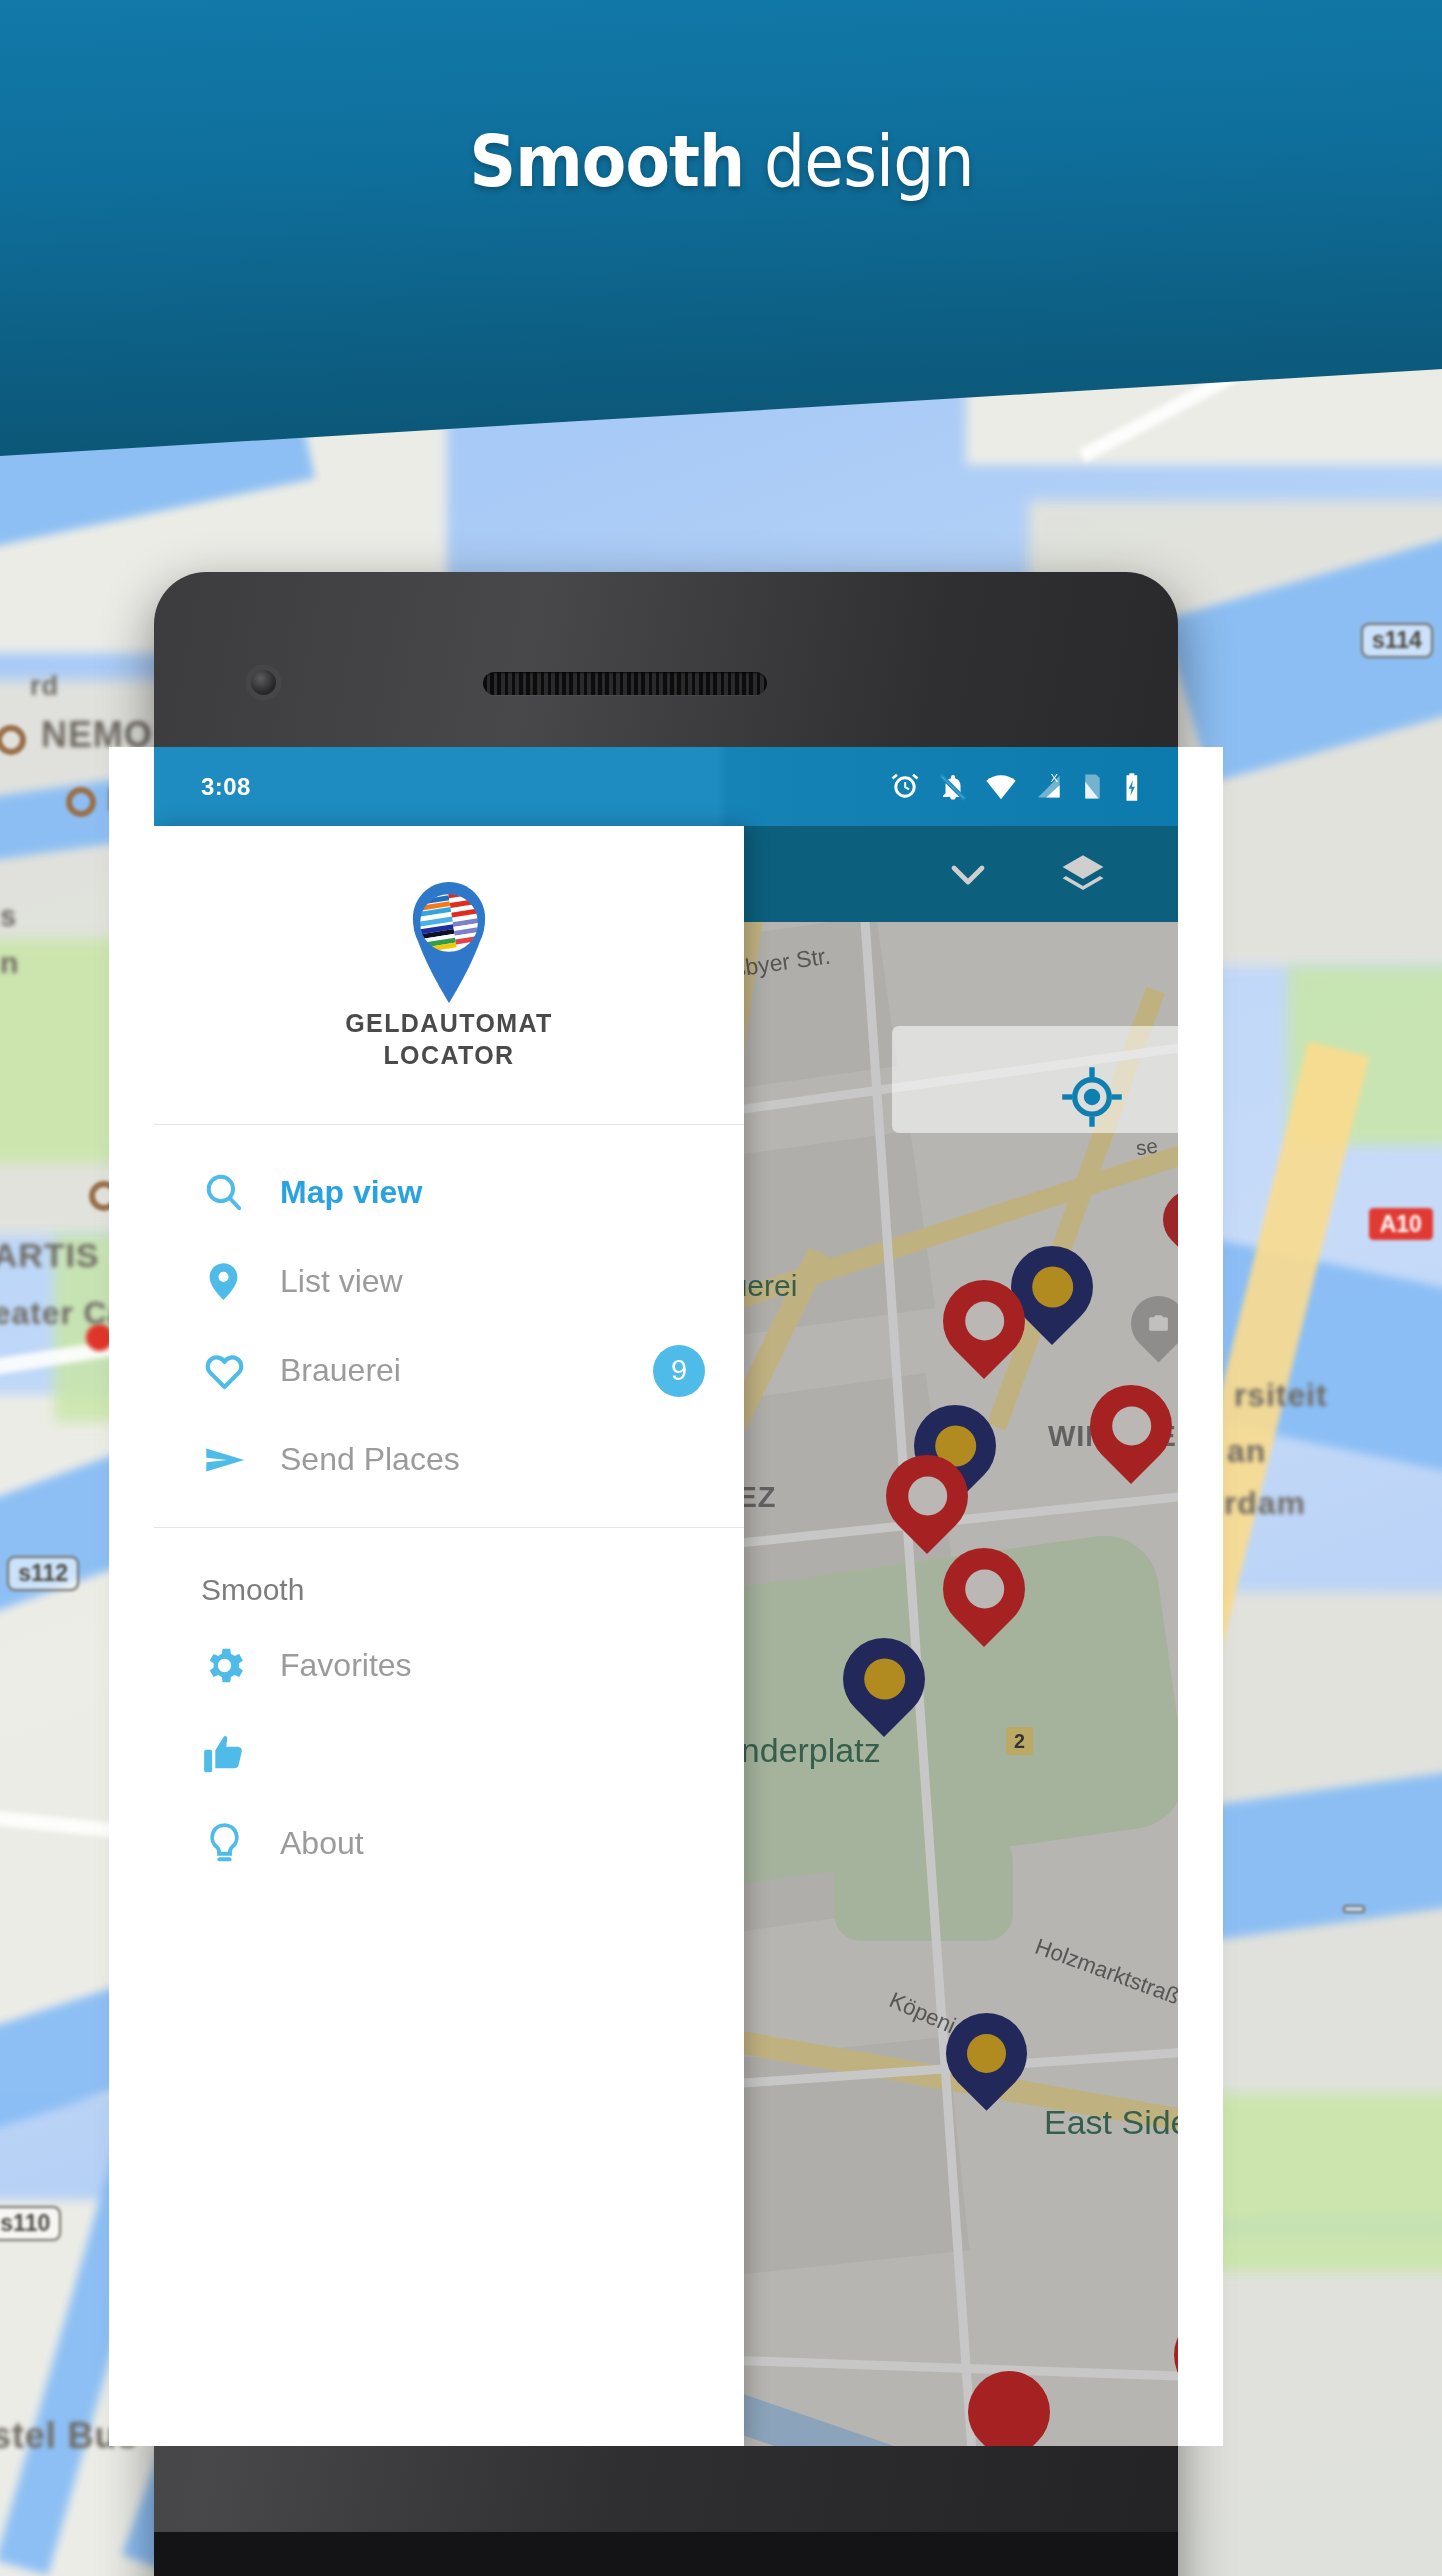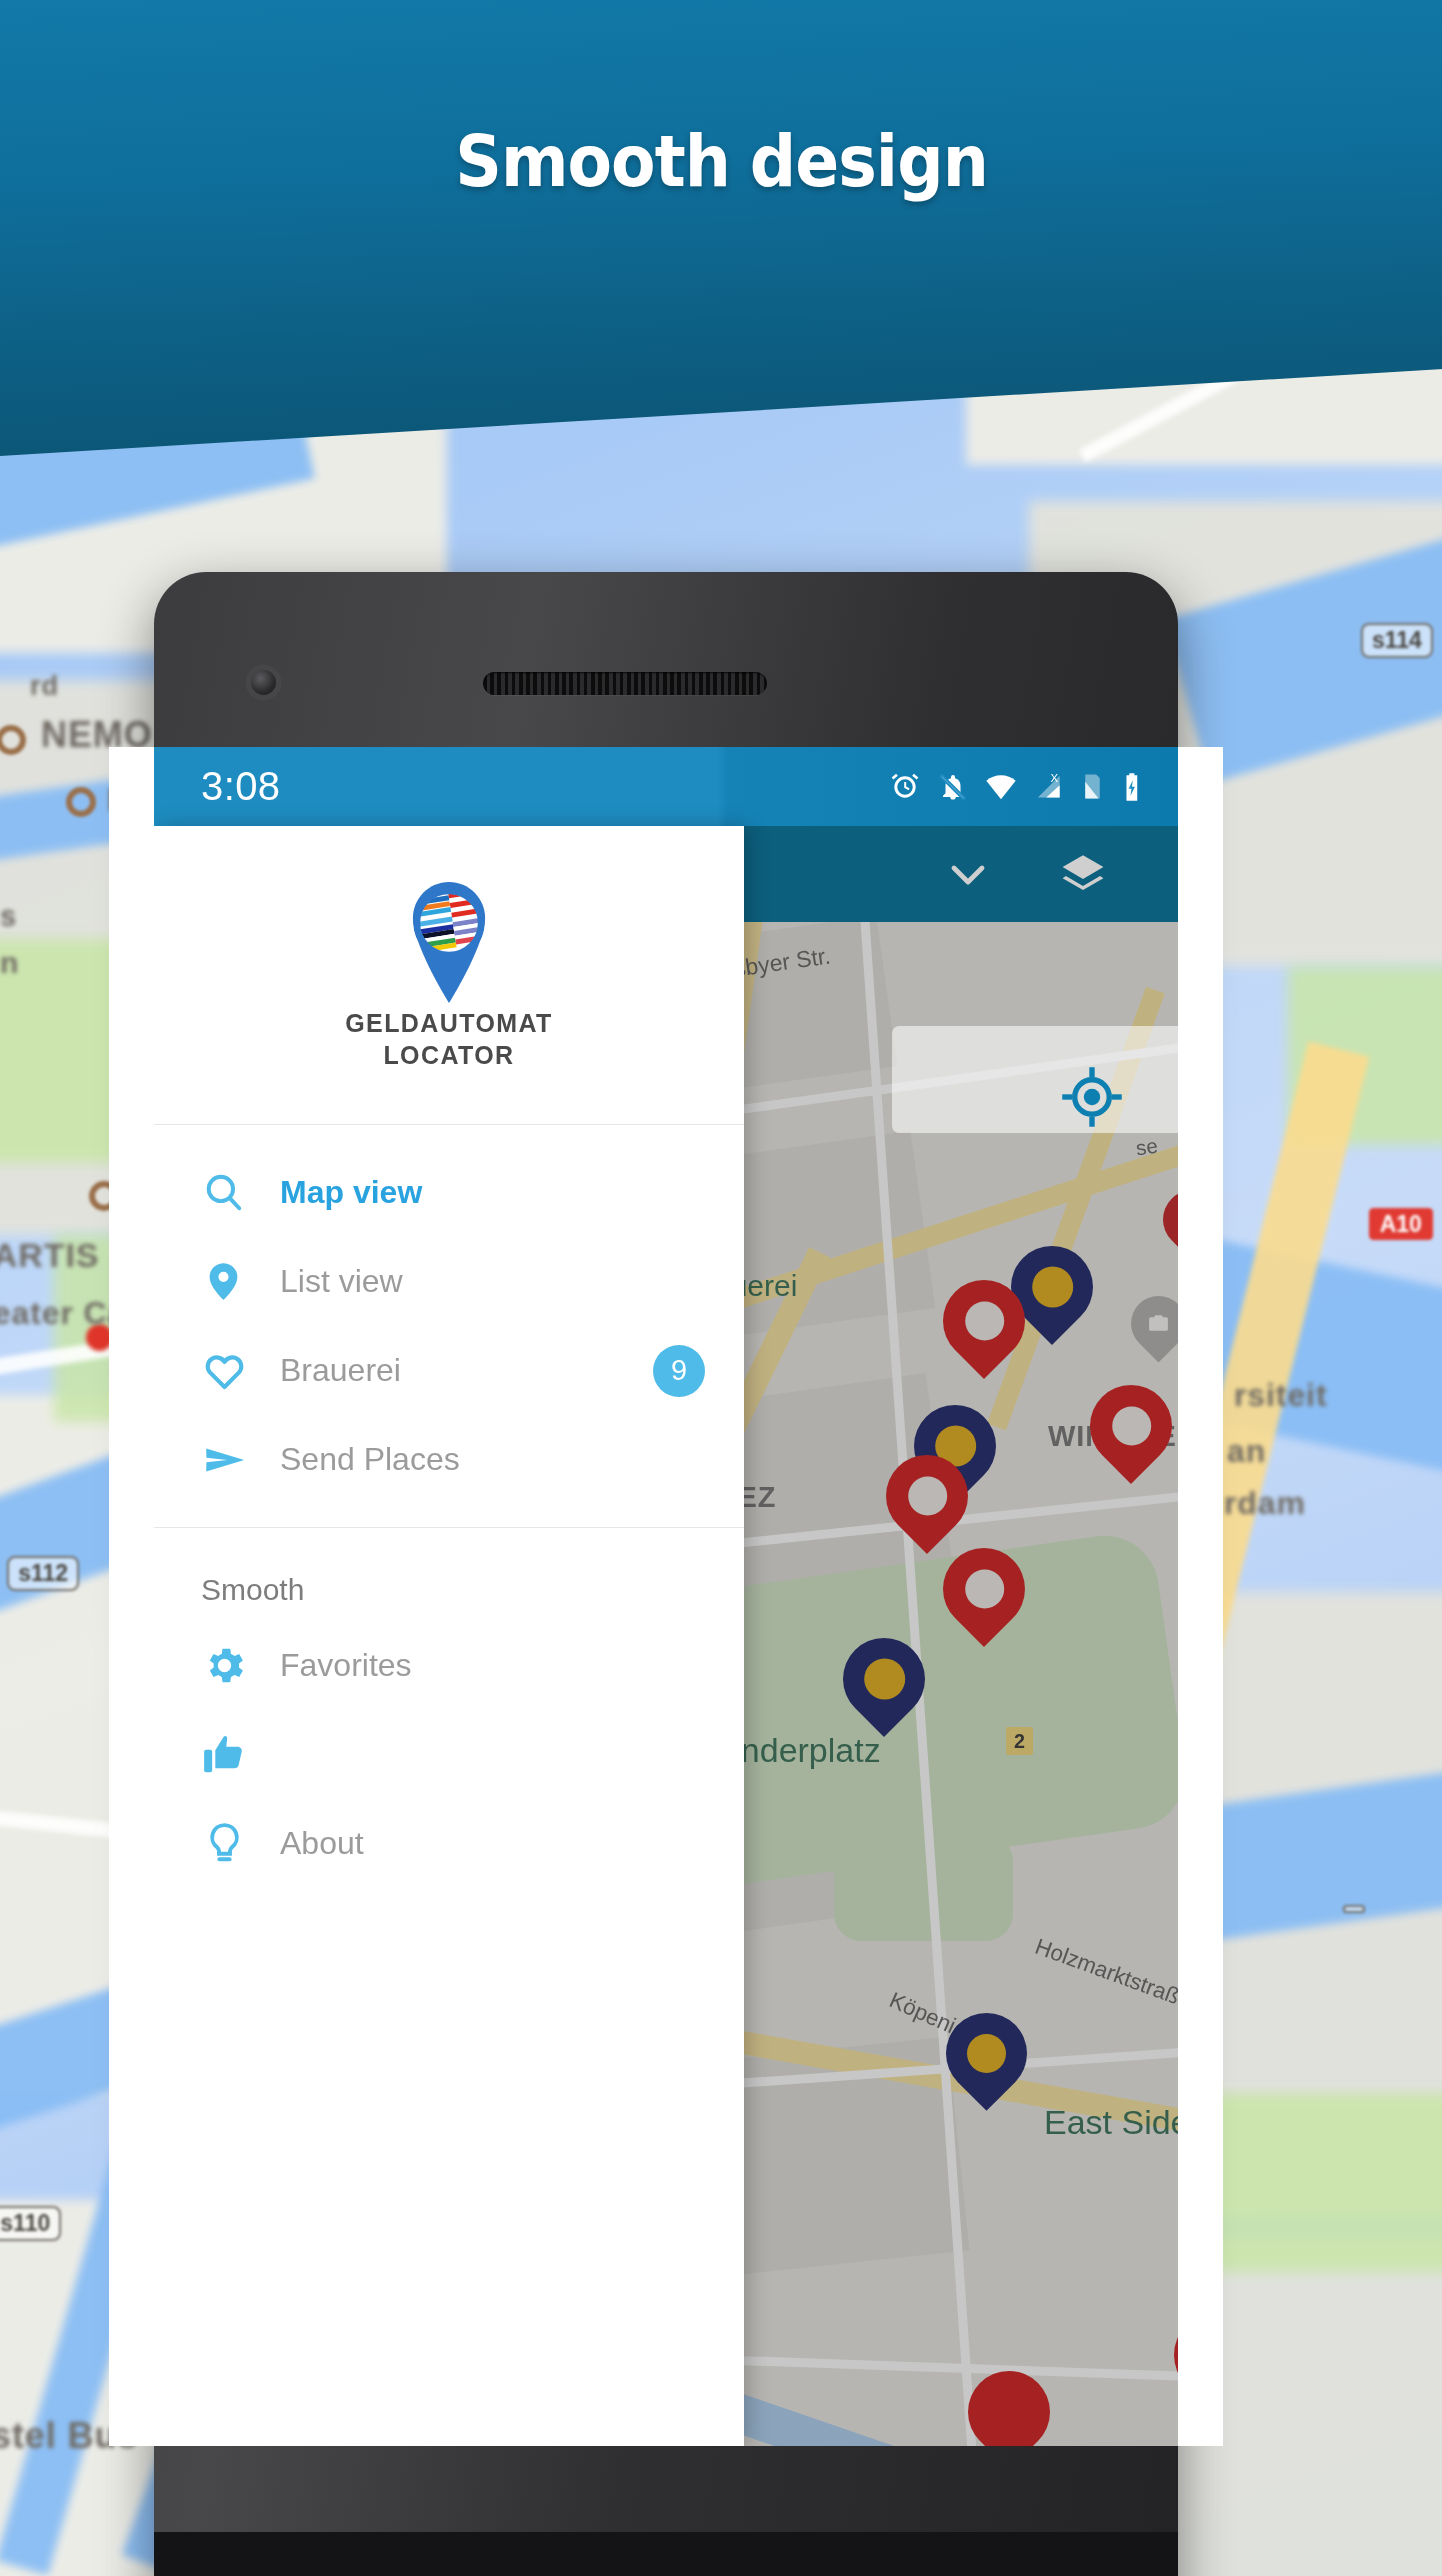--- a/index.html
+++ b/index.html
@@ -56,21 +56,21 @@
     z-index:5;
   }
   #banner-title {
     position:absolute; left:0; top:125px; width:100%; text-align:center;
     color:#ffffff; font-size:72px; line-height:1;
     font-family:"DejaVu Sans Condensed","Liberation Sans", sans-serif;
     text-shadow:0 2.7px 6.3px rgba(0,0,0,.28);
     letter-spacing:-0.9px;
   }
   #banner-title .light { font-weight:700; }
-  #banner-title .bold { font-weight:bold; }
+  #banner-title .bold { font-weight:normal; }
 
   
   #phone {
     position:absolute; left:154px; top:572px; width:1024px; height:2057px;
     z-index:10;
   }
   .phone-body {
     position:absolute; inset:0;
     background:linear-gradient(100deg,#3c3c3e 0%, #48484a 28%, #2f2f31 58%, #232325 100%);
     border-radius:52px 52px 12.5px 12.5px;
@@ -104,21 +104,21 @@
   }
   #screen-inner { position:absolute; left:45px; top:0; width:1024px; height:1699px; overflow:hidden; }
 
   
   #statusbar {
     position:absolute; left:0; top:0; width:100%; height:79px;
     background:linear-gradient(90deg,#1e8cc0 0%,#1e8cc0 55%, #1683b7 56%, #0d7aad 100%);
     display:flex; align-items:center; justify-content:space-between;
     padding:0 36px 0 47px; color:#fff;
   }
-  #status-time { font-size:40px; font-weight:normal; letter-spacing:0.4px; }
+  #status-time { font-size:24px; font-weight:bold; letter-spacing:0.4px; }
   #status-icons { display:flex; align-items:center; gap:17px; }
   #status-icons svg { display:block; }
 
   
   #appbar {
     position:absolute; left:0; top:79px; width:100%; height:97px;
     background:#0c5f7d;
     display:flex; align-items:center; justify-content:flex-end;
     gap:66px; padding-right:70px;
   }

